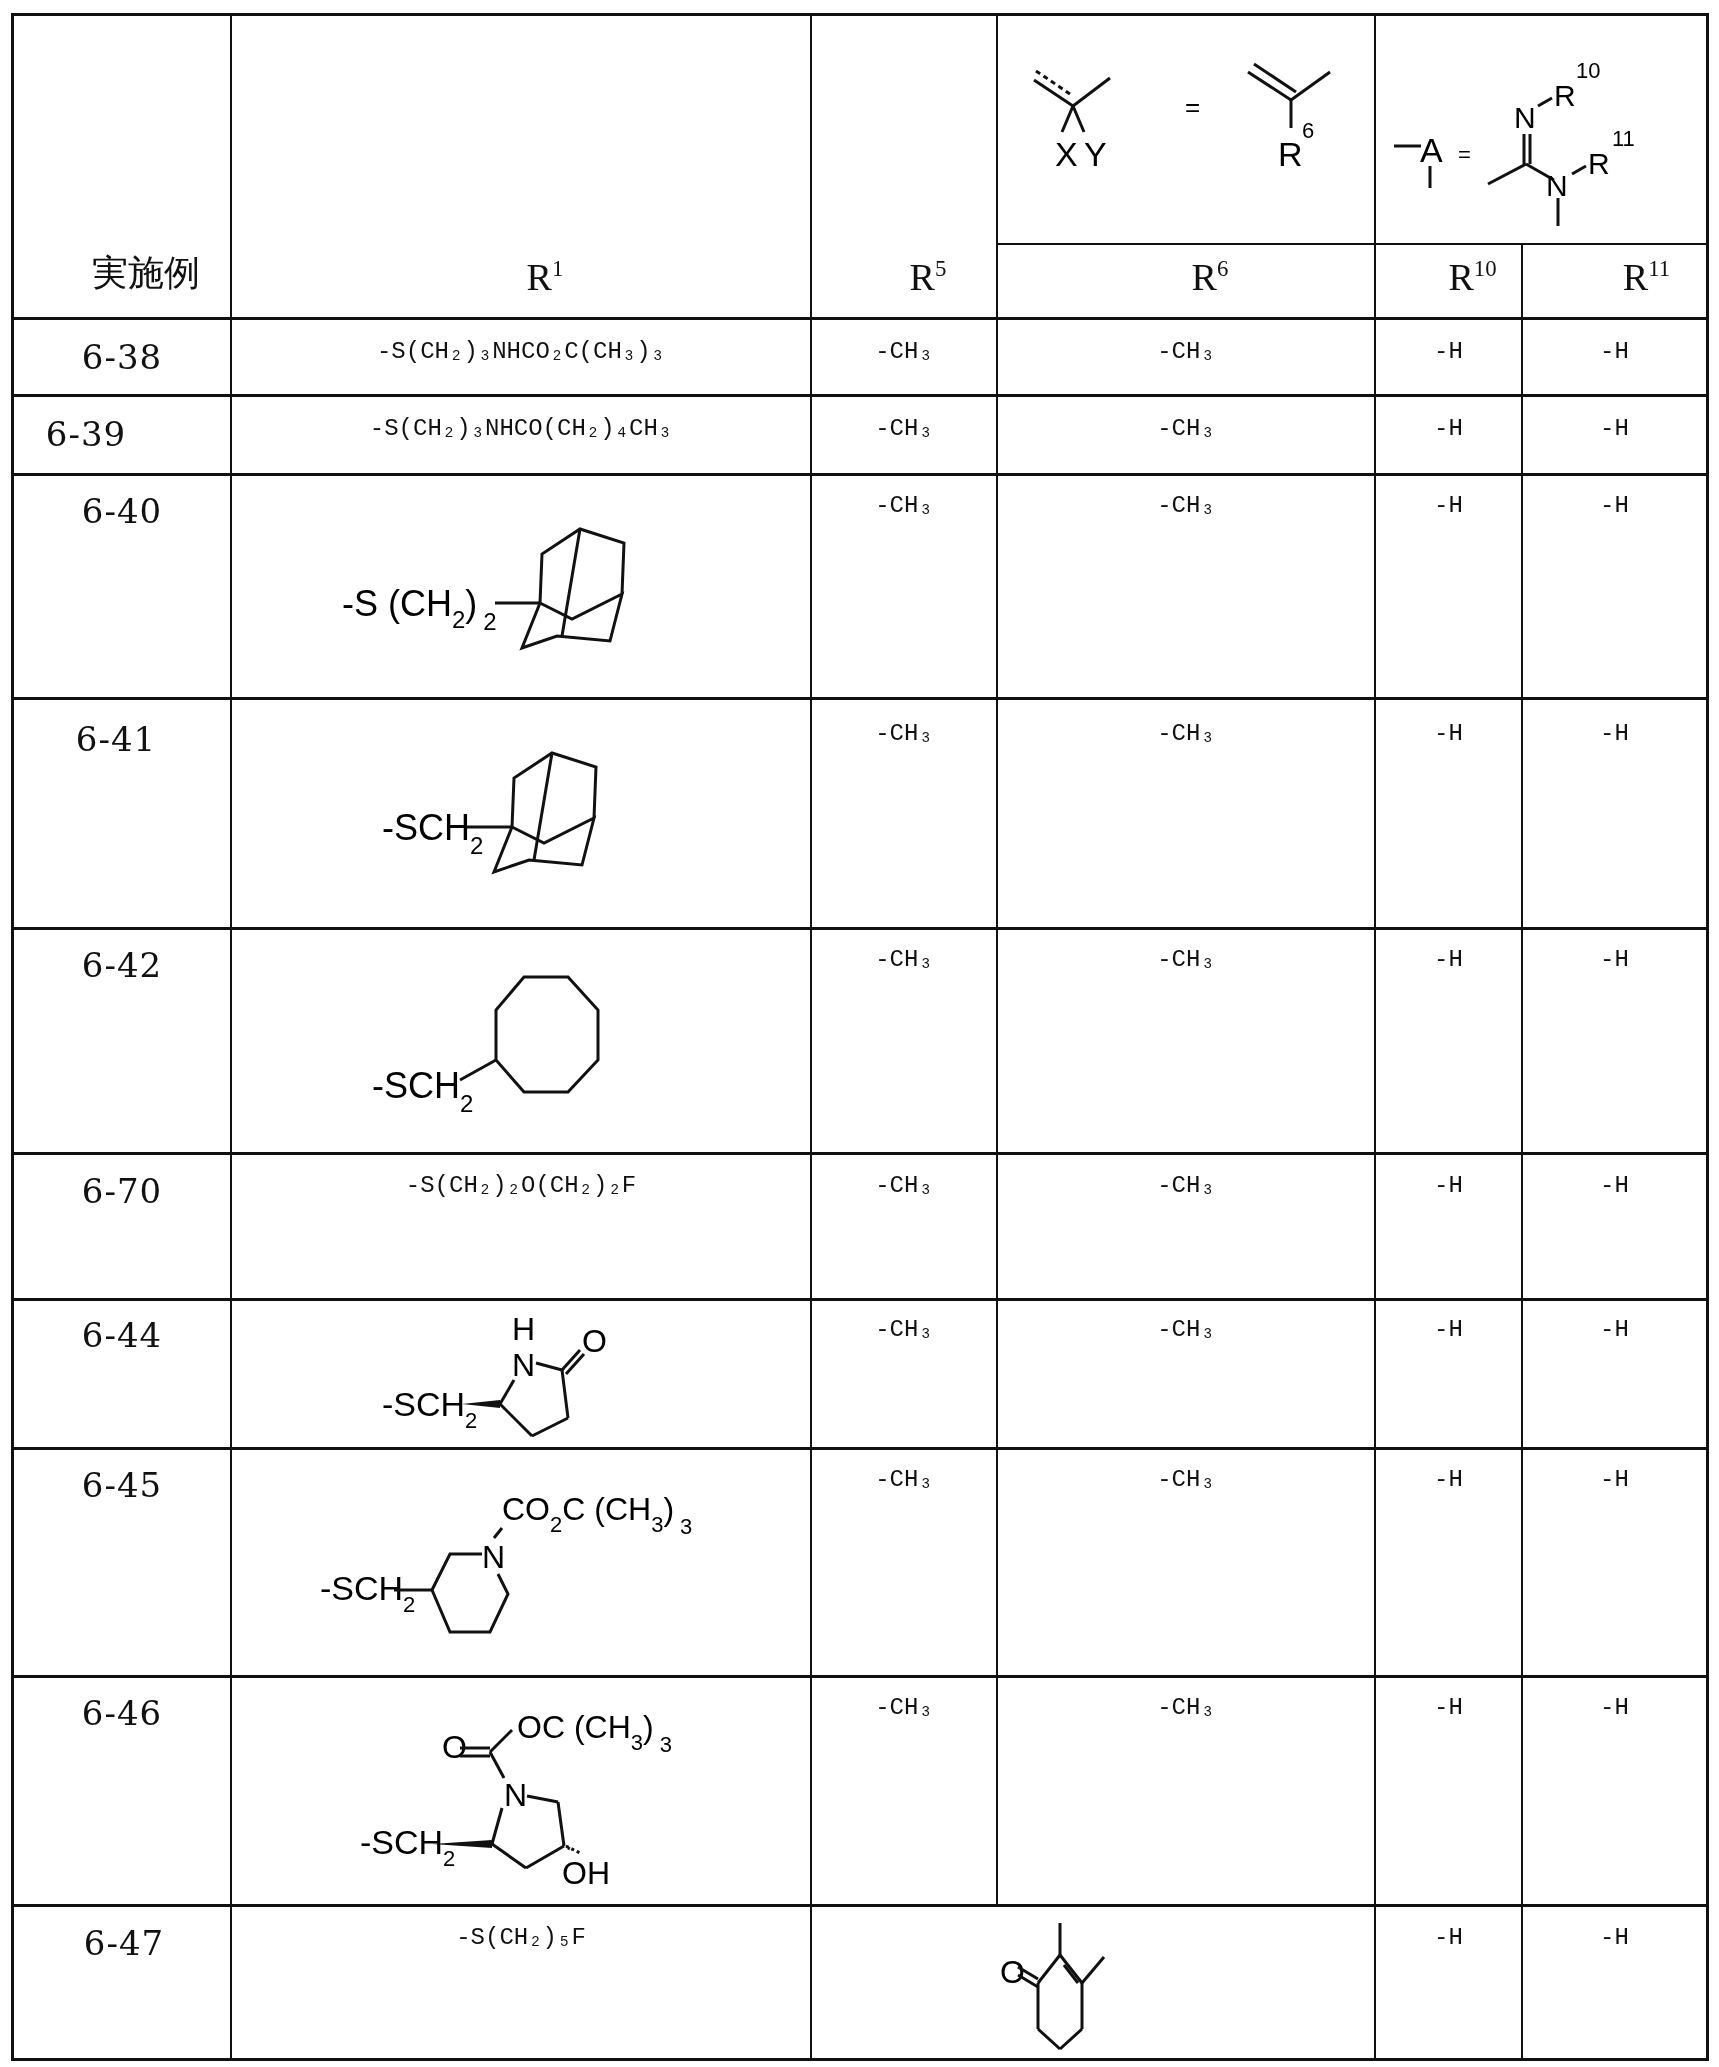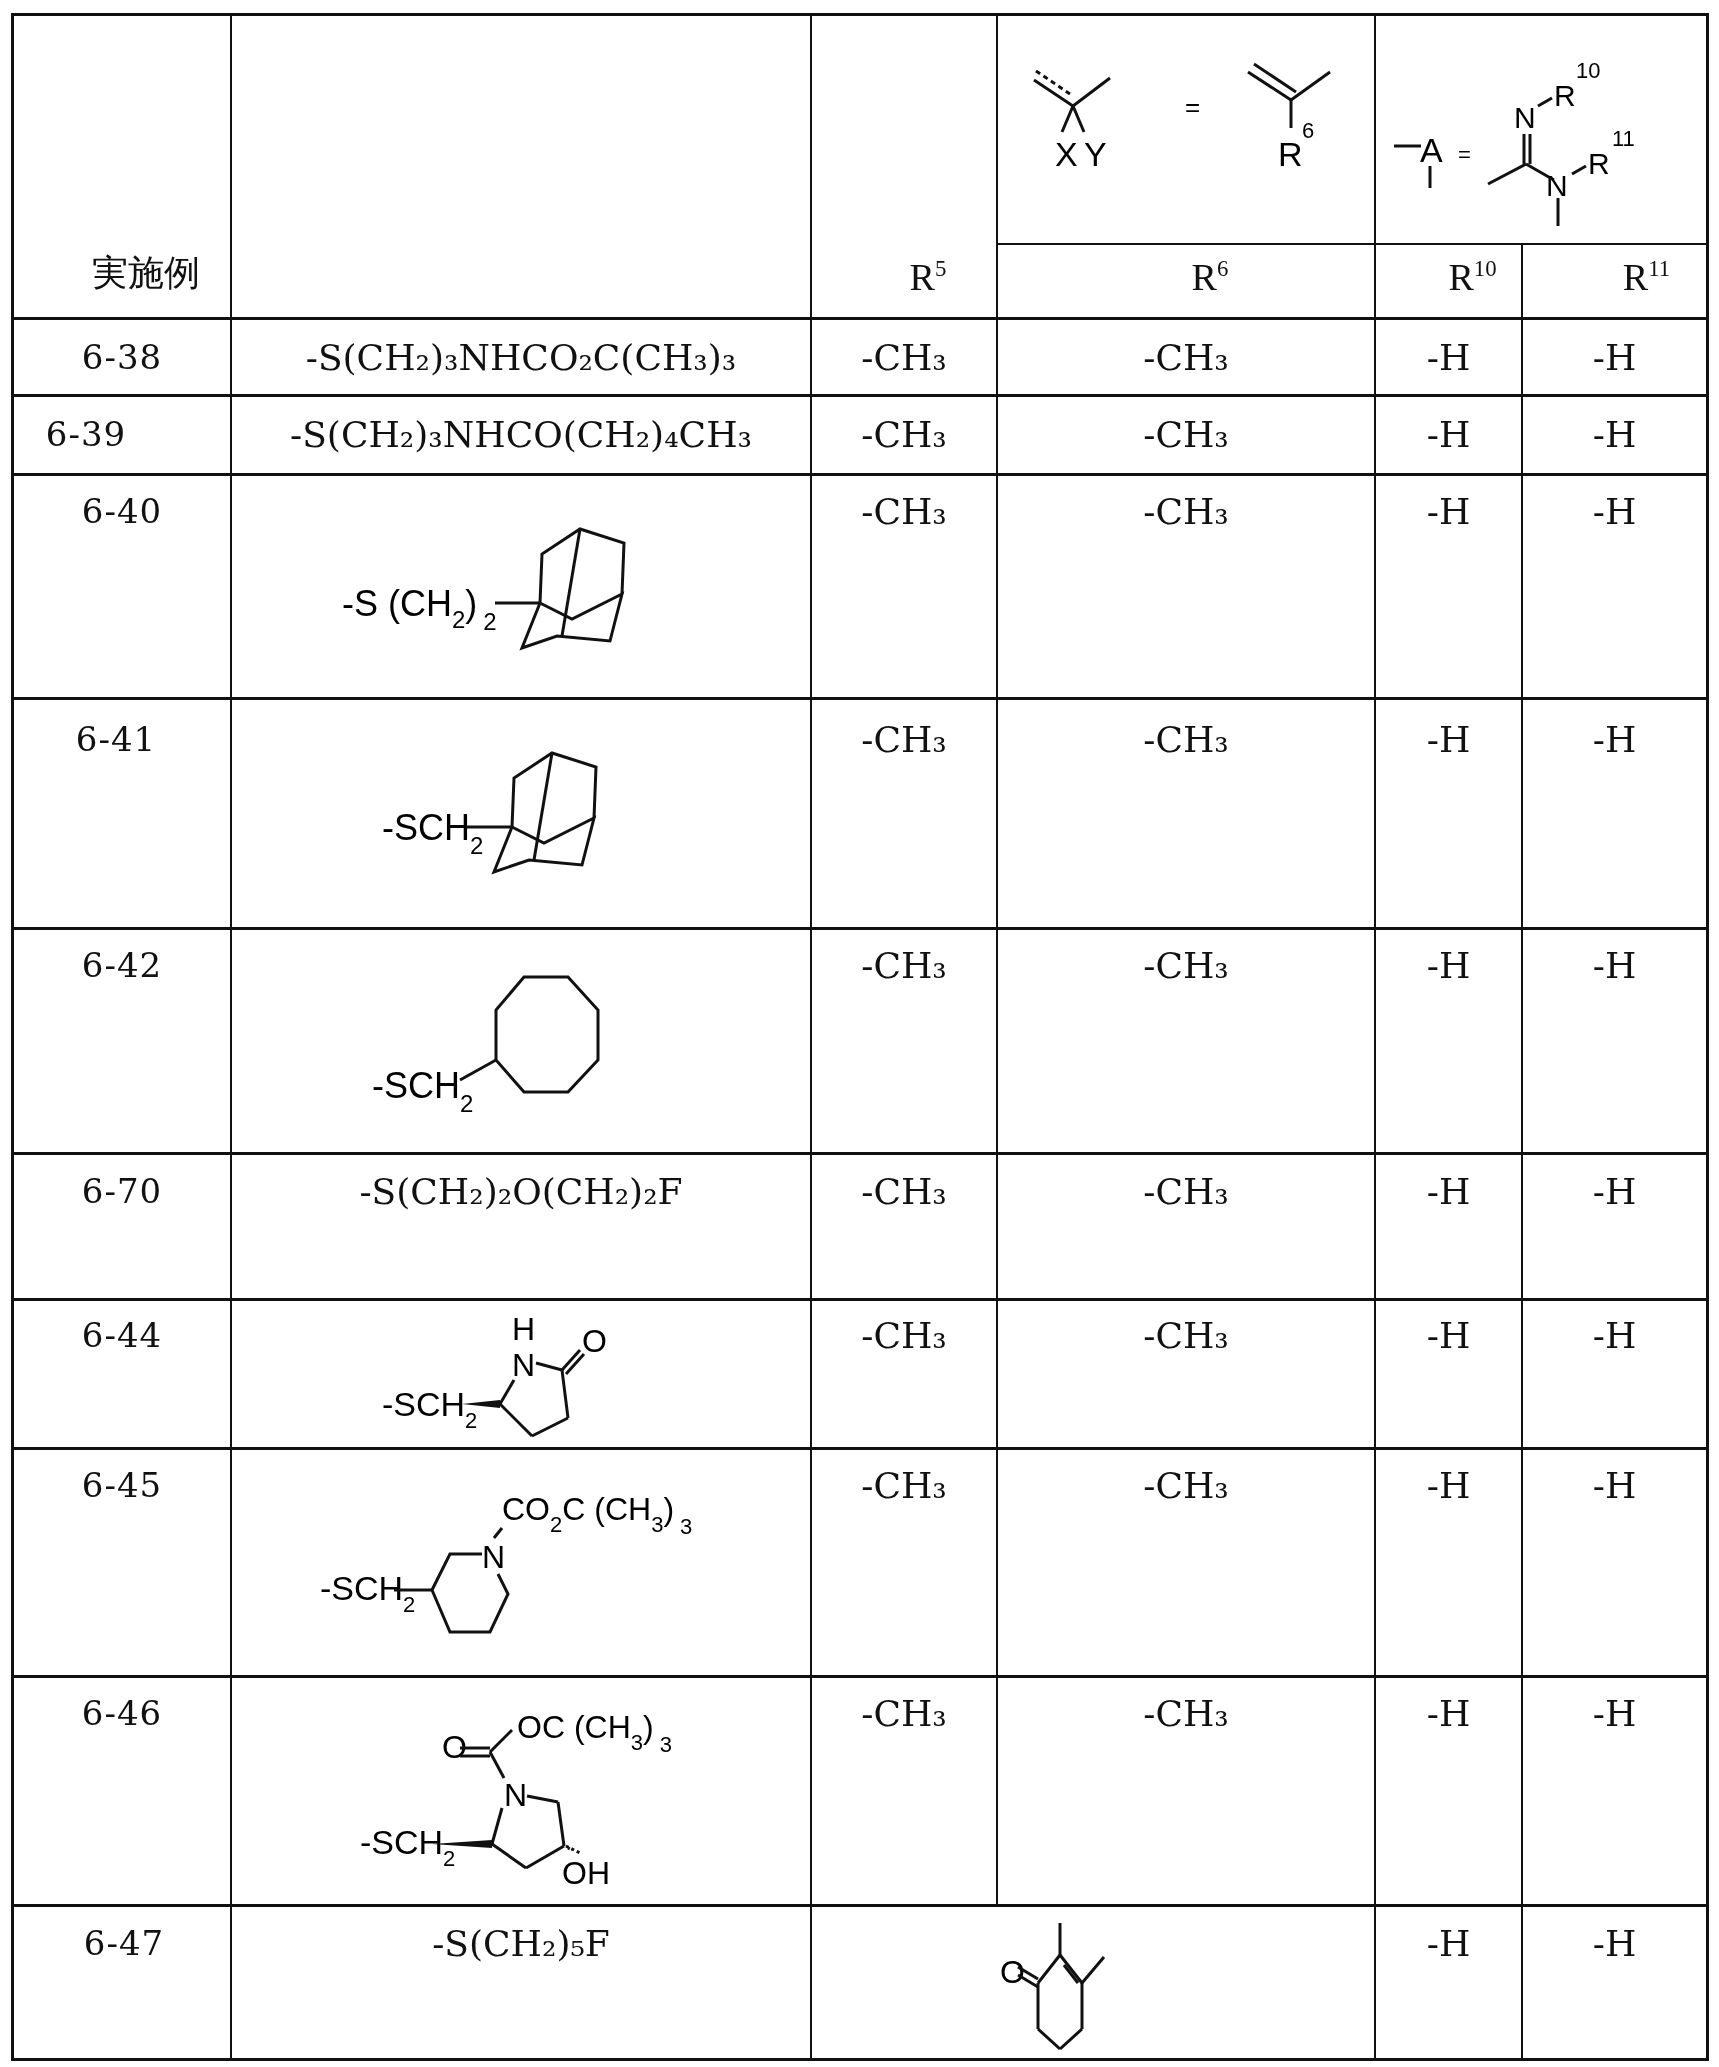--- a/index.html
+++ b/index.html
@@ -1,21 +1,21 @@
 <!DOCTYPE html>
 <html><head>
 <meta charset="utf-8">
 <style>
   html, body { margin:0; padding:0; background:#ffffff; }
   body { width:1719px; height:2067px; position:relative; overflow:hidden;
          font-family:"DejaVu Serif","Liberation Serif",serif; color:#111; }
   .tbl { position:absolute; left:0; top:0; width:1719px; height:2067px; }
   .line { position:absolute; background:#111; }
   .cell { position:absolute; box-sizing:border-box; text-align:center; }
-  .txt { font-size:36px; line-height:1; white-space:nowrap; }
+  .txt { font-size:24px; line-height:1; white-space:nowrap;font-family:Liberation Mono, monospace; }
   .lbl { font-family:"Liberation Serif","DejaVu Serif",serif; font-size:38px;padding-left:48px; }
   .num { font-family:"DejaVu Serif",serif; font-size:34px; font-weight:normal; letter-spacing:1px; }
   sub, sup { font-size:60%; }
   svg text { font-family:"Liberation Sans","DejaVu Sans",sans-serif; }
   .struct { position:absolute; }
 </style>
 </head>
 <body>
 
 <div class="tbl">
@@ -38,20 +38,23 @@
   <div class="line" style="left:230px;top:13px;width:2px;height:2048px;"></div>
   <div class="line" style="left:810px;top:13px;width:2px;height:2048px;"></div>
   <div class="line" style="left:996px;top:13px;width:2px;height:1893px;"></div>
   <div class="line" style="left:1374px;top:13px;width:2px;height:2048px;"></div>
   <div class="line" style="left:1521px;top:244px;width:2px;height:1817px;"></div>
   <div class="line" style="left:1706px;top:13px;width:3px;height:2048px;"></div>
 
   <div class="cell txt lbl" style="left:14px;top:255px;width:216px;font-family:'DejaVu Sans',sans-serif;font-size:36px;">
     <span>実施例</span>
   </div>
+  <div class="cell txt lbl" style="left:232px;top:258px;width:578px;">
+    <span>R</span><sup>1</sup>
+  </div>
   <div class="cell txt lbl" style="left:812px;top:258px;width:184px;">
     <span>R</span><sup>5</sup>
   </div>
   <div class="cell txt lbl" style="left:998px;top:258px;width:376px;">
     <span>R</span><sup>6</sup>
   </div>
   <div class="cell txt lbl" style="left:1376px;top:258px;width:145px;text-align:center;">
     <span>R</span><sup>10</sup>
   </div>
   <div class="cell txt lbl" style="left:1523px;top:258px;width:199px;">

